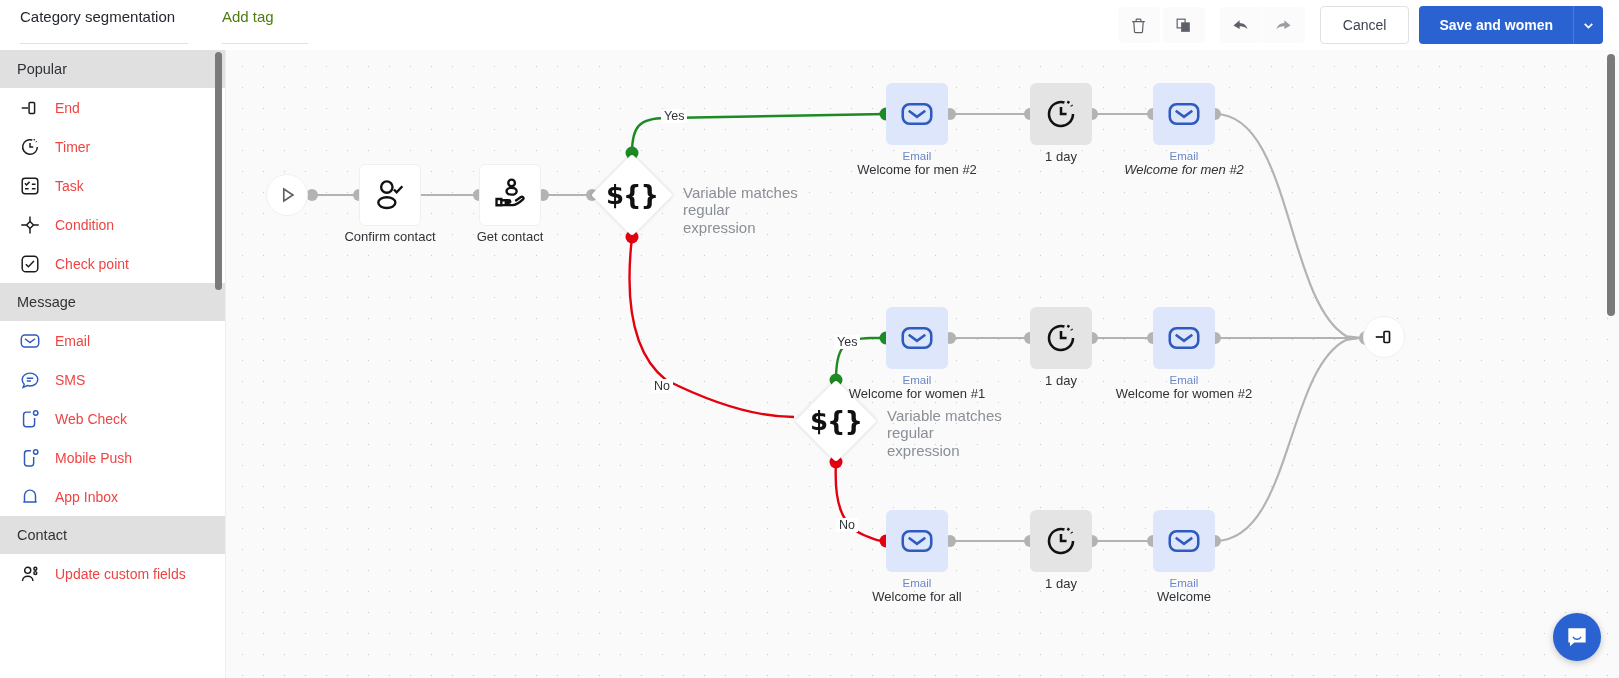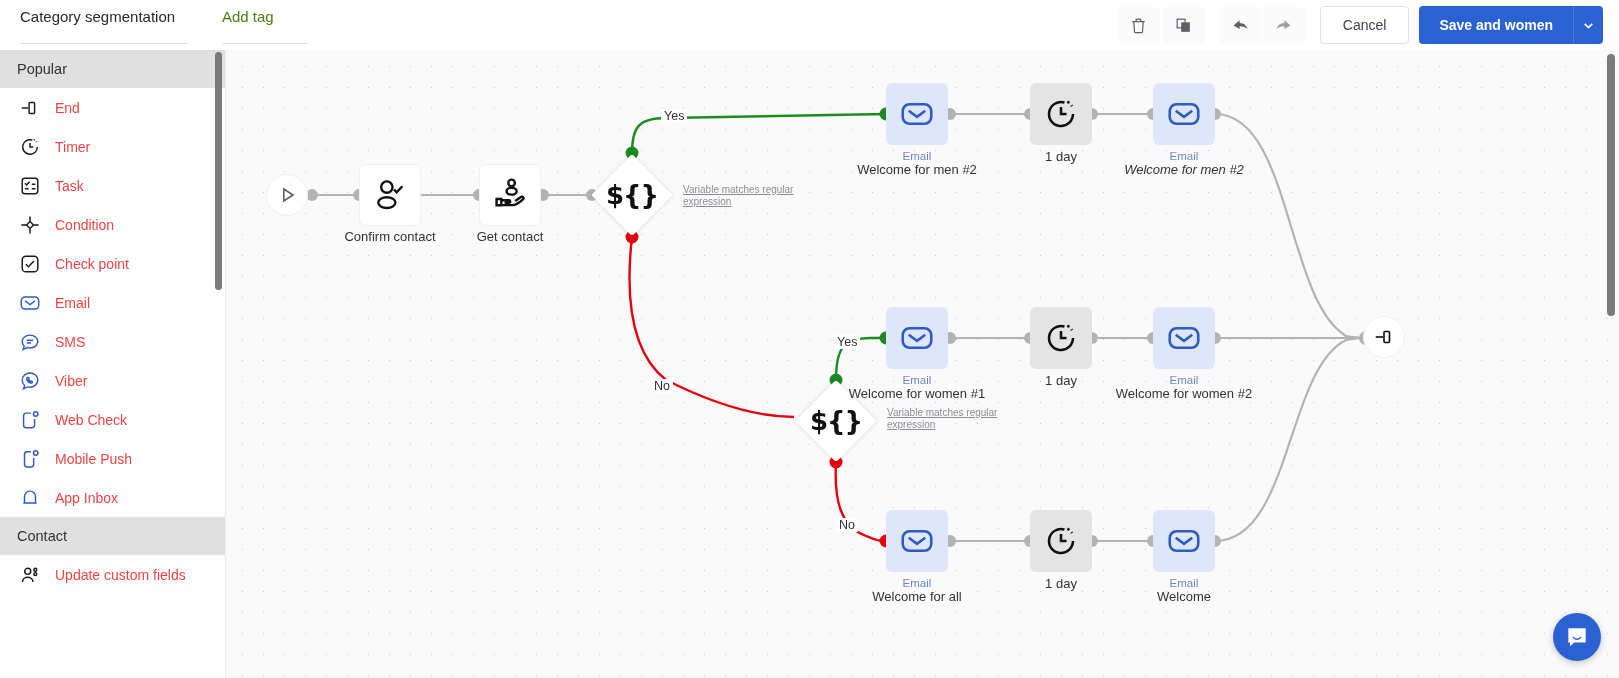--- a/index.html
+++ b/index.html
@@ -107,22 +107,22 @@
     width: 58px; height: 58px; background: #ffffff; transform: rotate(45deg);
     box-shadow: 0 0 4px rgba(0,0,0,.16); border-radius: 3px; cursor: pointer;
   }
   .diamond-glyph {
     position: absolute; top: 0; left: 0; width: 58px; height: 58px;
     display: flex; align-items: center; justify-content: center;
     font-family: "DejaVu Sans", sans-serif; font-size: 26px; font-weight: 700;
     color: #111; letter-spacing: -1px; pointer-events: none;
   }
   .cond-desc {
-    position: absolute; font-size: 10px; color: #8a8f96; line-height: 1.15;
-    width: 118px; white-space: normal; text-decoration: underline;
+    position: absolute; font-size: 15px; color: #8a8f96; line-height: 1.15;
+    width: 118px; white-space: normal;
   }
   .circ-node {
     width: 42px; height: 42px; border-radius: 50%; background: #ffffff;
     border: 1px solid #f0f0f0; display: flex; align-items: center;
     justify-content: center; cursor: pointer;
   }
 
   .edge-label {
     position: absolute; background: #ffffff; font-size: 12.5px; color: #2f3337;
     padding: 0 3px; z-index: 6; white-space: nowrap;
@@ -227,20 +227,21 @@
     <div class="sb-item">
       <span class="sb-ico">
         <svg width="22" height="22" viewBox="0 0 24 24" fill="none" stroke="#1b1b1b" stroke-width="1.6">
           <rect x="3.5" y="3.5" width="17" height="17" rx="4"></rect>
           <path d="M7.5 12.2l2.8 2.8 6-6.4"></path>
         </svg>
       </span>
       <span>Check point</span>
     </div>
 
+    <div class="sb-group">Message</div>
 
     <div class="sb-item">
       <span class="sb-ico">
         <svg width="22" height="22" viewBox="0 0 24 24" fill="none" stroke="#2e5bbd" stroke-width="1.6">
           <rect x="2.5" y="5.5" width="19" height="13" rx="4"></rect>
           <path d="M6.5 9.5l5.5 4.2 5.5-4.2"></path>
         </svg>
       </span>
       <span>Email</span>
     </div>
@@ -248,29 +249,20 @@
     <div class="sb-item">
       <span class="sb-ico">
         <svg width="22" height="22" viewBox="0 0 24 24" fill="none" stroke="#2e5bbd" stroke-width="1.6">
           <path d="M20.5 11.5c0 4-3.8 7-8.5 7-1 0-2-.15-2.9-.42L4.5 20l1.2-3.3A6.9 6.9 0 013.5 11.5c0-4 3.8-7 8.5-7s8.5 3 8.5 7z"></path>
           <path d="M8.5 10h7M8.5 13h4.5"></path>
         </svg>
       </span>
       <span>SMS</span>
     </div>
 
-    <div class="sb-item">
-      <span class="sb-ico">
-        <svg width="22" height="22" viewBox="0 0 24 24" fill="none" stroke="#2e5bbd" stroke-width="1.6">
-          <path d="M20.5 11c0 4.3-3.8 7.8-8.5 7.8-.9 0-1.8-.12-2.6-.35L5 20.5l1.2-3.5A7.5 7.5 0 013.5 11c0-4.3 3.8-7.8 8.5-7.8S20.5 6.7 20.5 11z"></path>
-          <path d="M9.6 8.2c.5-.4 1 .1 1.3.7.3.6-.2.9-.3 1.2-.1.3.8 1.6 1.6 2.1.4.3.9-.3 1.2-.3.5 0 1.3.7 1.2 1.2-.1.6-1 1.3-1.8 1.1-2-.5-3.9-2.5-4.4-4.4-.2-.7.6-1.3 1.2-1.6z"></path>
-        </svg>
-      </span>
-      <span>Viber</span>
-    </div>
 
     <div class="sb-item">
       <span class="sb-ico">
         <svg width="22" height="22" viewBox="0 0 24 24" fill="none" stroke="#2e5bbd" stroke-width="1.6">
           <path d="M17 11v6.5a3 3 0 01-3 3H8a3 3 0 01-3-3V7.5a3 3 0 013-3h5"></path>
           <circle cx="18.2" cy="5.4" r="2.4"></circle>
         </svg>
       </span>
       <span>Web Check</span>
     </div>

